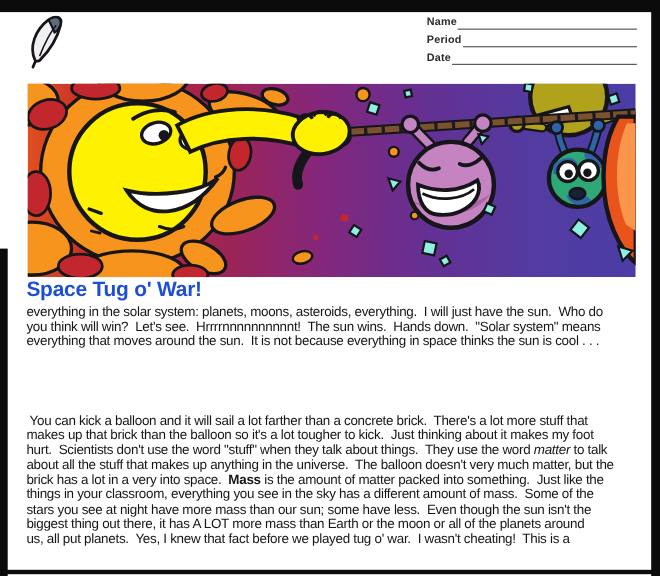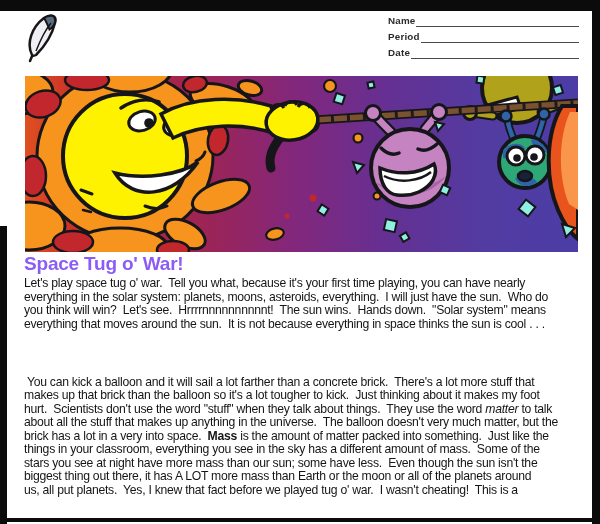--- a/index.html
+++ b/index.html
@@ -17,21 +17,21 @@
   #logo{position:absolute;left:24px;top:13px;width:38px;height:50px;}
 
   #fields{position:absolute;left:388px;top:12px;width:191px;}
   .field-row{display:flex;align-items:center;height:16px;}
   .field-label{font-size:9.8px;font-weight:bold;color:#2b2b2b;letter-spacing:.2px;line-height:11px;padding-right:1px;}
   .field-line{flex:1;border-bottom:1.4px solid #4a4a4a;height:12px;}
 
   #illustration{position:absolute;left:25px;top:76px;width:553px;height:176px;overflow:hidden;}
   #illustration svg{display:block;width:100%;height:100%;}
 
-  #title{position:absolute;left:24px;top:253px;margin:0;font-size:19px;font-weight:bold;letter-spacing:-.2px;color:#8b5cf6;}
+  #title{position:absolute;left:24px;top:253px;margin:0;font-size:19px;font-weight:bold;letter-spacing:-.2px;color:#1d4ed8;}
   .para{position:absolute;left:24px;width:576px;font-size:12.2px;line-height:13.55px;letter-spacing:-.26px;color:#151515;}
   #paragraph1{top:277px;}
   #paragraph2{top:375.6px;}
   .text-line{white-space:pre;}
   .seg-i{font-style:italic;}
   .seg-b{font-weight:bold;}
 </style>
 </head>
 <body>
 
@@ -201,21 +201,20 @@
       <rect x="529" y="10" width="8" height="8" transform="rotate(-18 533 14)"></rect>
       <path d="M537,148 l13,4 l-9,9 z"></path>
       <rect x="416" y="110" width="8" height="8" transform="rotate(24 420 114)"></rect>
       <rect x="376" y="158" width="7" height="7" transform="rotate(-30 379 161)"></rect>
     </g>
   </svg>
 </div>
 
 <h1 id="title">Space Tug o' War!</h1>
 <div class="para" id="paragraph1">
-    <div class="text-line"><span>Let's play space tug o' war.  Tell you what, because it's your first time playing, you can have nearly</span></div>
     <div class="text-line"><span>everything in the solar system: planets, moons, asteroids, everything.  I will just have the sun.  Who do</span></div>
     <div class="text-line"><span>you think will win?  Let's see.  Hrrrrnnnnnnnnnnt!  The sun wins.  Hands down.  "Solar system" means</span></div>
     <div class="text-line"><span>everything that moves around the sun.  It is not because everything in space thinks the sun is cool . . .</span></div>
   </div>
 <div class="para" id="paragraph2">
     <div class="text-line"><span> You can kick a balloon and it will sail a lot farther than a concrete brick.  There's a lot more stuff that</span></div>
     <div class="text-line"><span>makes up that brick than the balloon so it's a lot tougher to kick.  Just thinking about it makes my foot</span></div>
     <div class="text-line"><span>hurt.  Scientists don't use the word "stuff" when they talk about things.  They use the word </span><span class="seg-i">matter</span><span> to talk</span></div>
     <div class="text-line"><span>about all the stuff that makes up anything in the universe.  The balloon doesn't very much matter, but the</span></div>
     <div class="text-line"><span>brick has a lot in a very into space.  </span><span class="seg-b">Mass</span><span> is the amount of matter packed into something.  Just like the</span></div>

